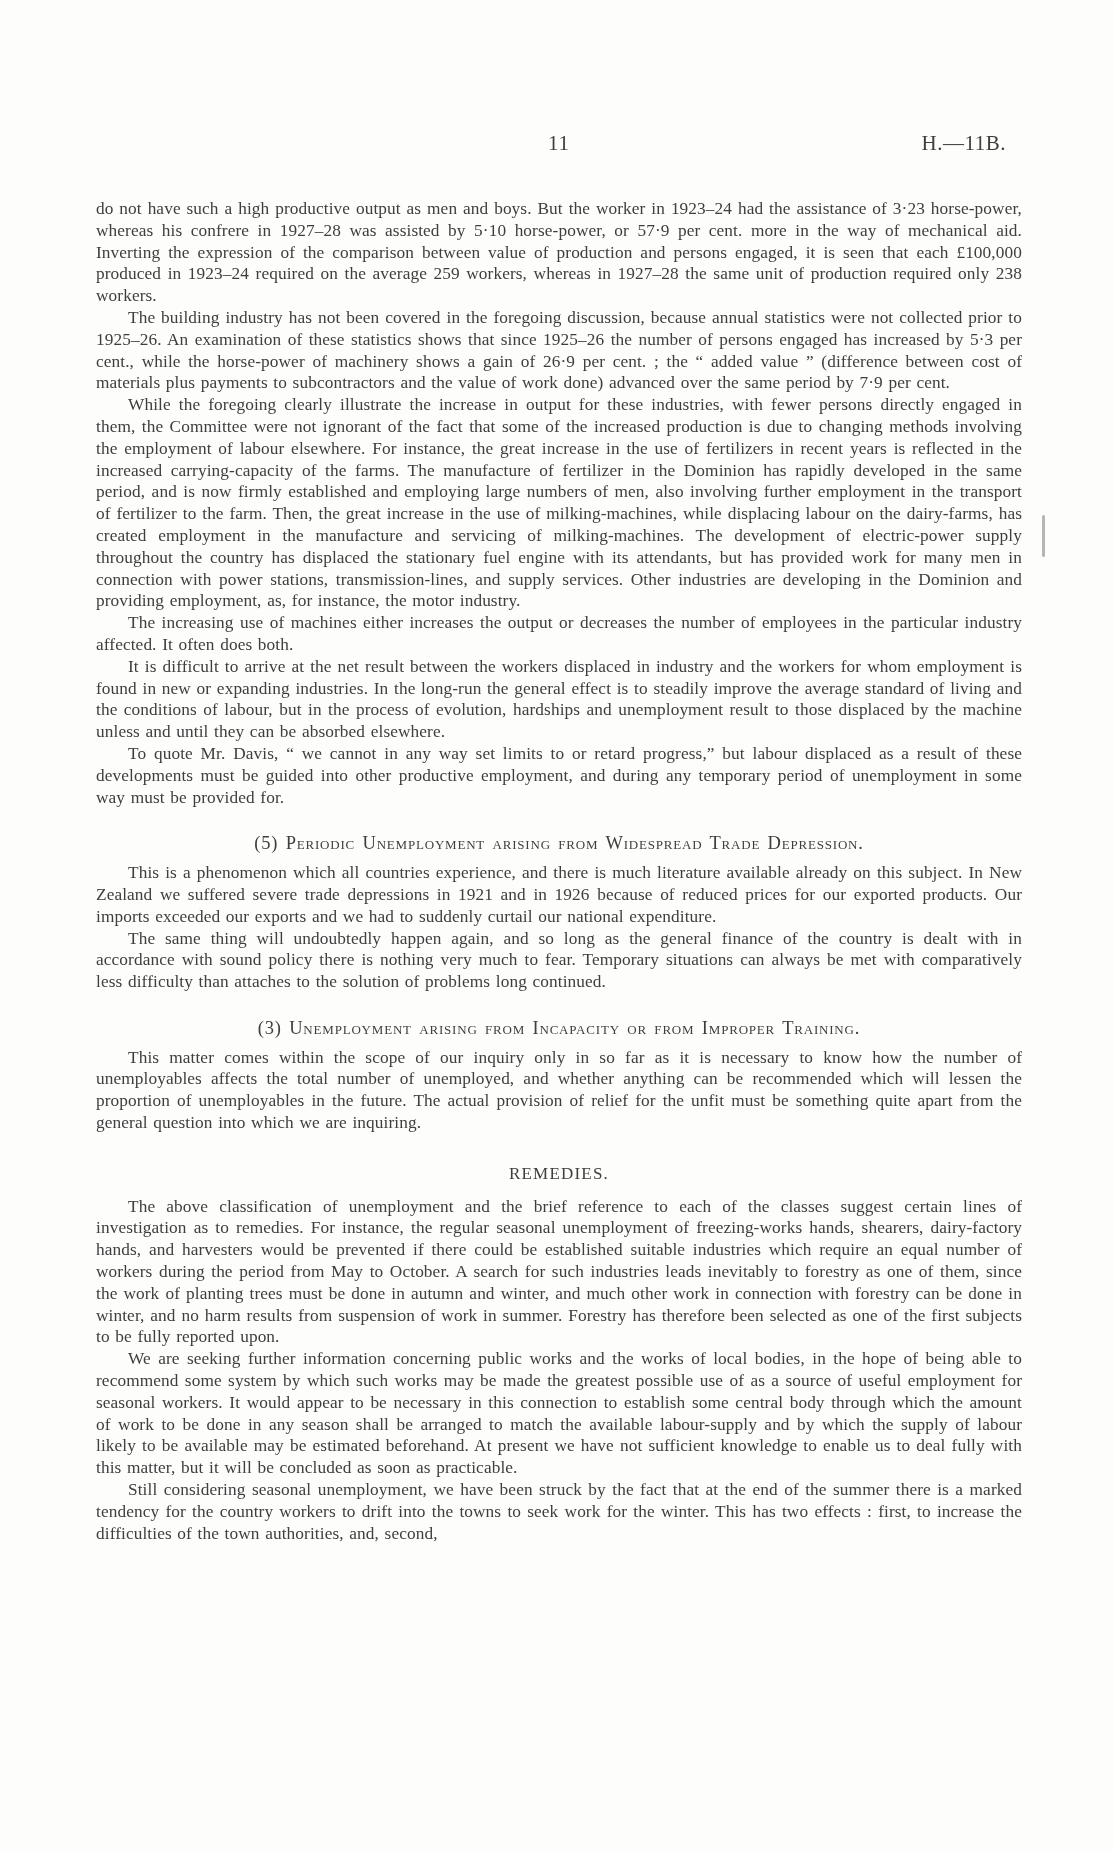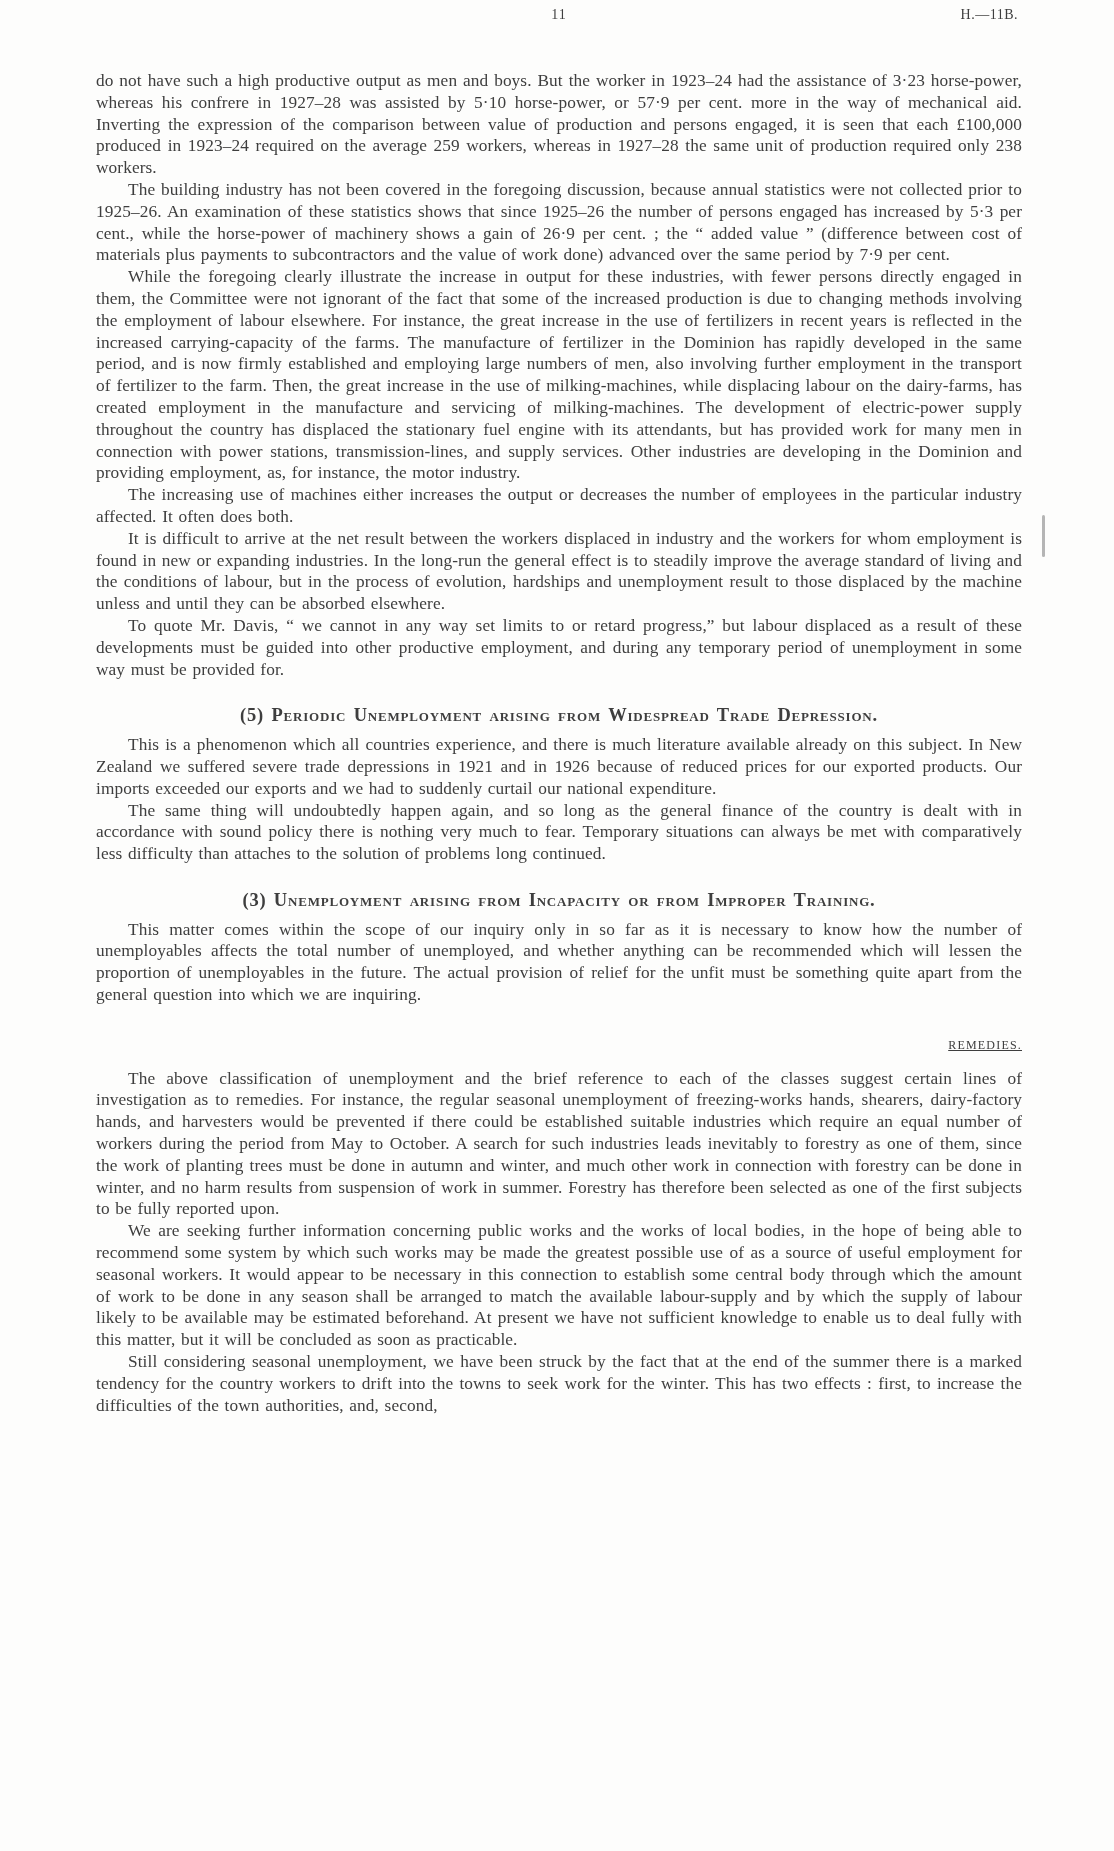--- a/index.html
+++ b/index.html
@@ -19,31 +19,32 @@
   }
   .column {
     position: absolute;
     left: 96px;
     top: 0;
     width: 926px;
   }
   .page-header {
     position: relative;
     height: 30px;
-    font-size: 14px;
+    margin-top: 128px;
+    font-size: 21px;
     line-height: 30px;
   }
   .page-number {
     display: block;
     text-align: center;
     letter-spacing: 1px;
   }
   .page-reference {
     position: absolute;
-    right: 4px;
+    right: 16px;
     top: 0;
     letter-spacing: 0.5px;
   }
   .body-text {
     margin-top: 40px;
     font-size: 17.3px;
     line-height: 21.8px;
   }
   .para {
     margin: 0;
@@ -54,28 +55,26 @@
   .para.indent {
     text-indent: 32px;
   }
   .head-sc {
     margin: 25px 0 7px 0;
     text-align: center;
     font-variant: small-caps;
     font-size: 18.5px;
     letter-spacing: 0.8px;
     word-spacing: 2px;
-    font-weight: bold;
   }
   .head-caps {
     margin: 29px 0 11px 0;
-    text-align: right;
-    font-size: 12px;
+    text-align: center;
+    font-size: 17px;
     letter-spacing: 1.2px;
-    text-decoration: underline;
   }
   .scan-artifact {
     position: absolute;
     width: 3px;
     background: #7a7a7a;
     opacity: 0.55;
     border-radius: 2px;
   }
 </style>
 </head>

